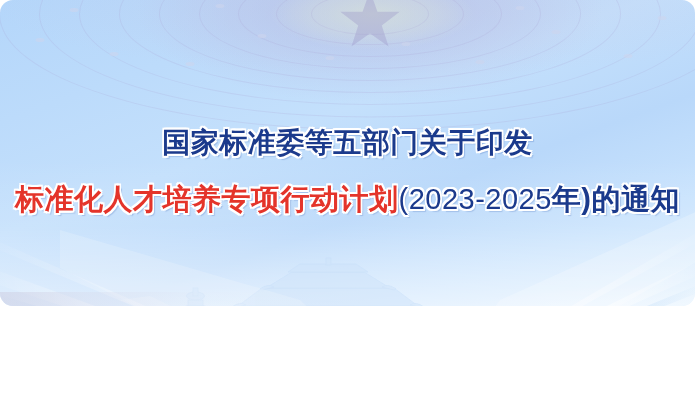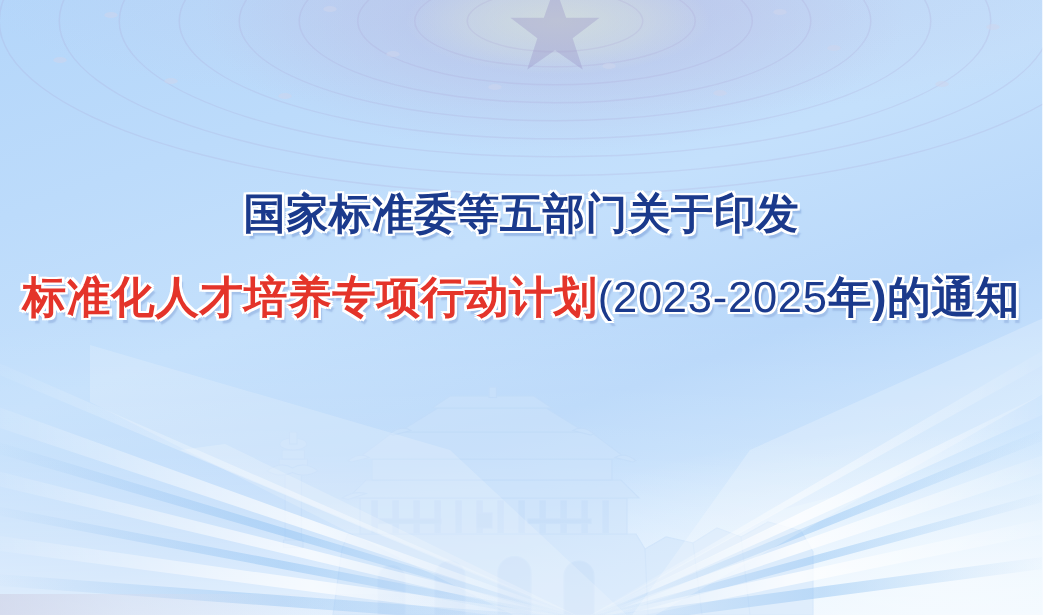--- a/index.html
+++ b/index.html
@@ -3,26 +3,27 @@
 <meta charset="utf-8">
 <style>
   html, body {
     margin: 0;
     padding: 0;
     background: #ffffff;
   }
   #banner {
     position: relative;
     width: 695px;
-    height: 410px;
+    height: 306px;
     overflow: hidden;
     font-family: "Liberation Sans", "DejaVu Sans", sans-serif;
     
     background:
       linear-gradient(160deg, #b4d6fa 0%, #bcdbfb 22%, #c4e0fc 42%, #b9d8fa 62%, #c9e3fd 80%, #dceefe 100%);
+    border-radius: 13px;
   }
 
   
   .bg-layer {
     position: absolute;
     inset: 0;
     pointer-events: none;
   }
 
   

